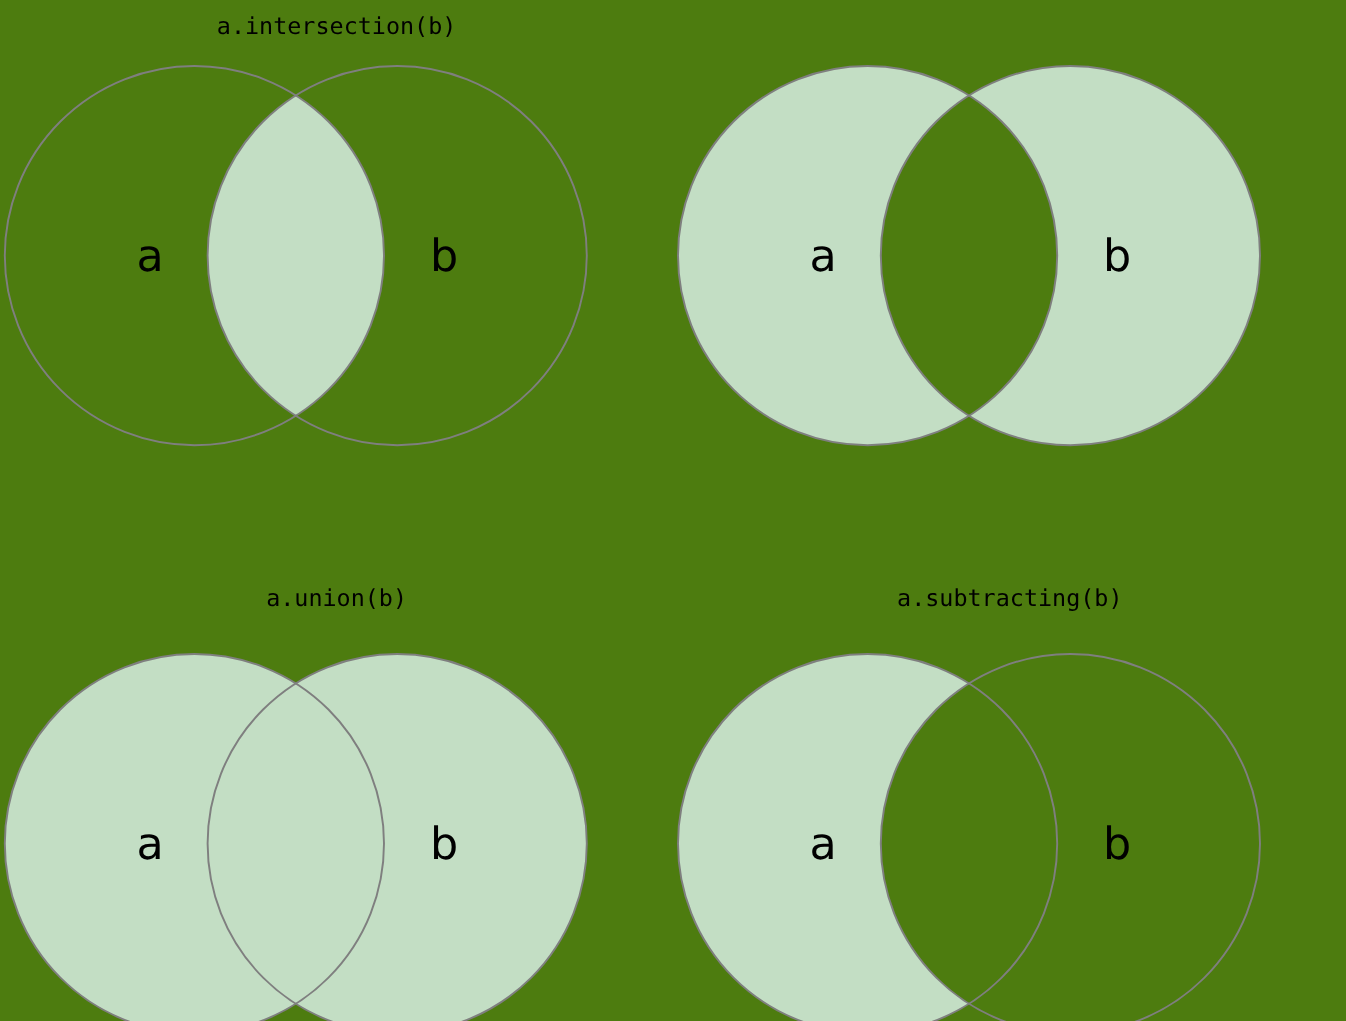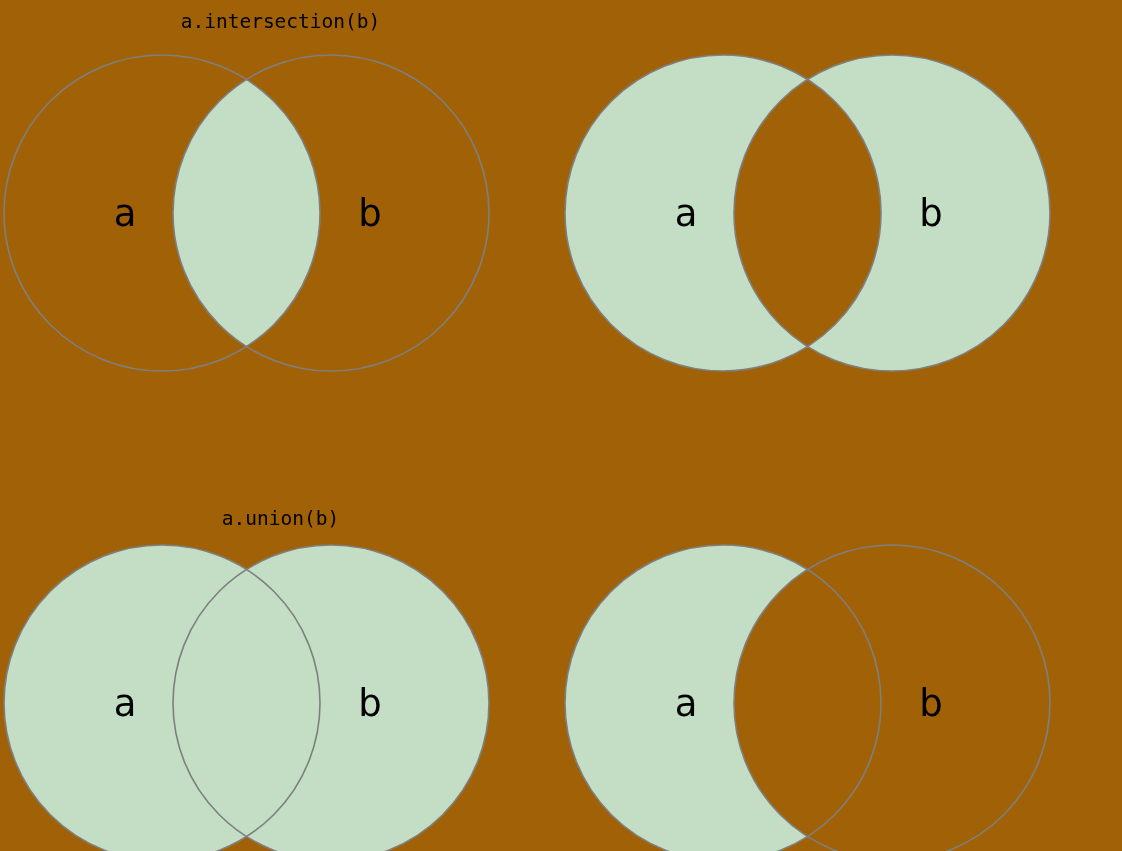--- a/index.html
+++ b/index.html
@@ -5,21 +5,21 @@
 <style>
   html, body {
     margin: 0;
     padding: 0;
     background: #ffffff;
   }
   #page {
     position: relative;
     width: 1122px;
     height: 851px;
-    background: #a16207;
+    background: #4d7c0f;
     overflow: hidden;
     font-family: "Liberation Sans", sans-serif;
   }
   .panel {
     position: absolute;
     width: 561px;
     height: 425px;
     overflow: hidden;
   }
   .panel-tl { left: 0px;   top: 0px;   }
@@ -34,21 +34,21 @@
     text-align: center;
     font-family: "DejaVu Sans Mono", "Liberation Mono", monospace;
     font-size: 19.5px;
     letter-spacing: 0px;
     color: #000000;
     white-space: nowrap;
   }
   .panel-tl .panel-title,
   .panel-tr .panel-title { top: 10px; }
   .panel-bl .panel-title,
-  .panel-br .panel-title { top: 62px; margin-top: 20px; }
+  .panel-br .panel-title { top: 62px; }
 
   .venn-svg {
     position: absolute;
     left: 0;
     top: 0;
   }
   .set-label {
     font-family: "DejaVu Sans", "Liberation Sans", sans-serif;
     font-size: 37px;
     fill: #000000;
@@ -116,20 +116,21 @@
       <circle cx="162" cy="278" r="158" fill="#c3dec4" stroke="none"></circle>
       <circle cx="331" cy="278" r="158" fill="#c3dec4" stroke="none"></circle>
       <circle class="circle-outline" cx="162" cy="278" r="158"></circle>
       <circle class="circle-outline" cx="331" cy="278" r="158"></circle>
       <text class="set-label" x="125" y="291" text-anchor="middle">a</text>
       <text class="set-label" x="370" y="291" text-anchor="middle">b</text>
     </svg>
   </div>
 
   <div class="panel panel-br">
+    <div class="panel-title">a.subtracting(b)</div>
     <svg class="venn-svg" width="561" height="426" viewBox="0 0 561 426">
       <defs>
         <mask id="maskNotB-br">
           <rect x="0" y="0" width="561" height="426" fill="#ffffff"></rect>
           <circle cx="331" cy="278" r="158" fill="#000000"></circle>
         </mask>
       </defs>
 
       <circle cx="162" cy="278" r="158" fill="#c3dec4" stroke="none" mask="url(#maskNotB-br)"></circle>
       <circle class="circle-outline" cx="162" cy="278" r="158"></circle>

